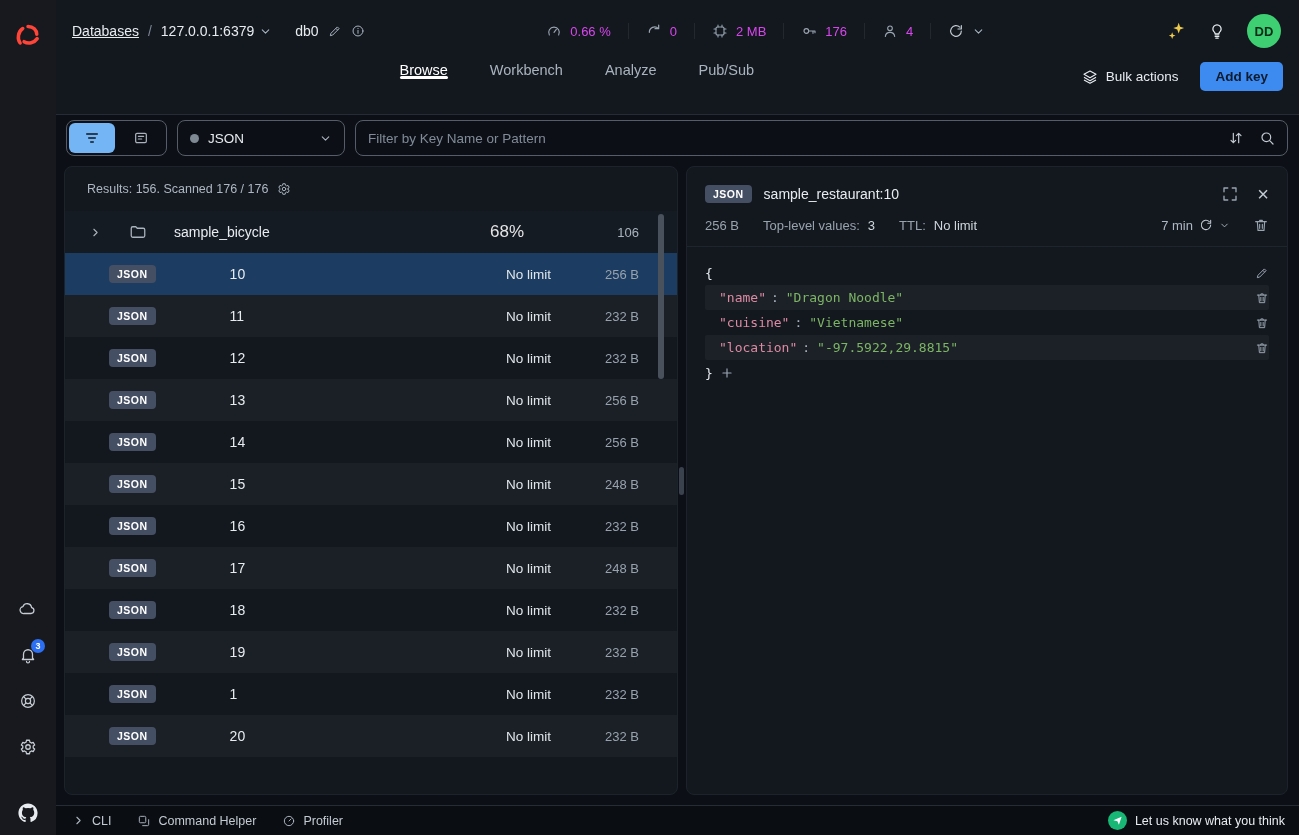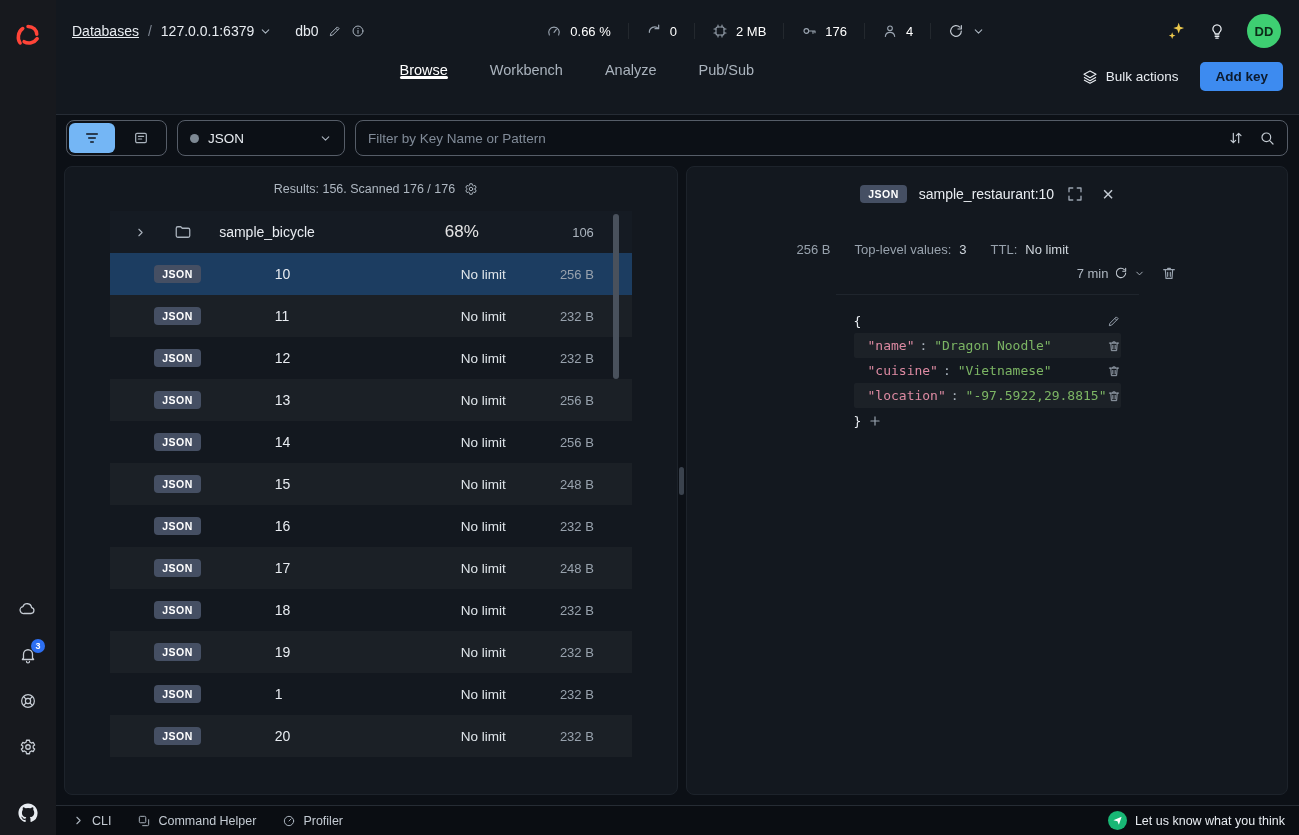--- a/index.html
+++ b/index.html
@@ -24,21 +24,21 @@
 
   
   .topbar { height:62px; background:#13181f; display:flex; align-items:center; padding:0 18px 0 16px; flex-shrink:0; }
   .crumbs { display:flex; align-items:center; gap:9px; font-size:14px; white-space:nowrap; }
   .crumb-link { color:#e8ecf1; text-decoration:underline; cursor:pointer; }
   .crumb-sep { color:#7d8591; }
   .host { display:flex; align-items:center; gap:5px; cursor:pointer; }
   .dbname { margin-left:14px; }
   .mini-ic { color:#aab4bf; display:inline-flex; cursor:pointer; }
   .stats { display:flex; align-items:center; margin:0 auto; }
-  .stat { display:flex; align-items:center; gap:8px; padding:0 17px; font-size:13px; color:#ffffff;
+  .stat { display:flex; align-items:center; gap:8px; padding:0 17px; font-size:13px; color:#d946ef;
     border-right:1px solid rgba(255,255,255,.07); }
   .stat:last-child { border-right:none; }
   .stat .ic { color:#9aa4b0; }
   .top-right { display:flex; align-items:center; gap:20px; }
   .sparkle { color:#edc94c; }
   .bulb { color:#e8ecf1; }
   .avatar { width:34px; height:34px; border-radius:50%; background:#3ecf72; color:#0c2b18;
     font-size:13px; font-weight:700; display:flex; align-items:center; justify-content:center; cursor:pointer; }
 
   
@@ -67,21 +67,21 @@
   .type-chevron { margin-left:auto; color:#aab3bd; }
   .search-box { flex:1; border:1px solid #565d68; border-radius:8px; height:36px; display:flex;
     align-items:center; padding:0 12px; gap:15px; }
   .search-box input { flex:1; background:transparent; border:none; outline:none; color:#e8ecf1;
     font-size:13.5px; font-family:inherit; }
   .search-box input::placeholder { color:#818b98; }
   .sb-ic { color:#c3cad2; cursor:pointer; display:inline-flex; }
 
   
   .content { flex:1; display:flex; padding:5px 11px 10px 8px; min-height:0; }
-  .panel { background:#13181f; border-radius:8px; border:1px solid #1d232b; min-height:0;align-items:center; }
+  .panel { background:#13181f; border-radius:8px; border:1px solid #1d232b; min-height:0; }
   .keylist { width:614px; display:flex; flex-direction:column; flex-shrink:0; }
   .split { width:8px; position:relative; cursor:col-resize; }
   .split-thumb { position:absolute; left:1px; top:50%; transform:translateY(-50%); width:5px; height:28px;
     background:#3a424d; border-radius:3px; }
   .details { flex:1; display:flex; flex-direction:column; }
 
   
   .list-head { height:44px; display:flex; align-items:center; padding:0 12px 0 22px; gap:9px;
     font-size:12.5px; color:#aeb7c1; flex-shrink:0; }
   .list-head .ic { color:#aab3bd; }
@@ -116,21 +116,21 @@
   .scroll-thumb { position:absolute; right:13px; top:3px; width:6px; height:165px; background:#49515c;
     border-radius:3px; cursor:grab; }
 
   
   .det-head { display:flex; align-items:center; gap:12px; padding:17px 18px 0 18px; }
   .det-name { font-size:14px; color:#e8ecf1; }
   .det-head-icons { margin-left:auto; display:flex; align-items:center; gap:18px; color:#c3cad2; }
   .det-meta { display:flex; align-items:center; gap:8px; padding:13px 18px 0 18px; font-size:13px; color:#98a2ad; }
   .det-meta .mval { color:#cfd6dd; }
   .mgap { width:8px; }
-  .det-meta-right { margin-left:auto; display:flex; align-items:center; gap:16px;margin-top:48px; }
+  .det-meta-right { margin-left:auto; display:flex; align-items:center; gap:23px; }
   .editor { margin:13px 0 0; border-top:1px solid #1f252d; padding:14px 18px 0; flex:1;
     font-family:"DejaVu Sans Mono", monospace; font-size:13px; }
   .brace-row { display:flex; align-items:center; height:24px; color:#e8ecf1; }
   .brace-row .icon-btn { margin-left:auto; }
   .json-field { display:flex; align-items:center; height:25px; padding-left:14px; border-radius:2px; }
   .json-field.alt { background:rgba(255,255,255,.04); }
   .jkey { color:#dd8aa2; }
   .jcolon { color:#aab3bd; margin:0 7px 0 5px; }
   .jvalue { color:#7cb564; }
   .json-field .icon-btn { margin-left:auto; }

